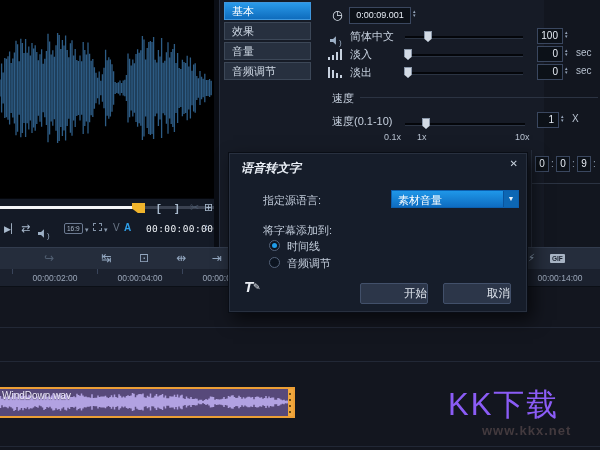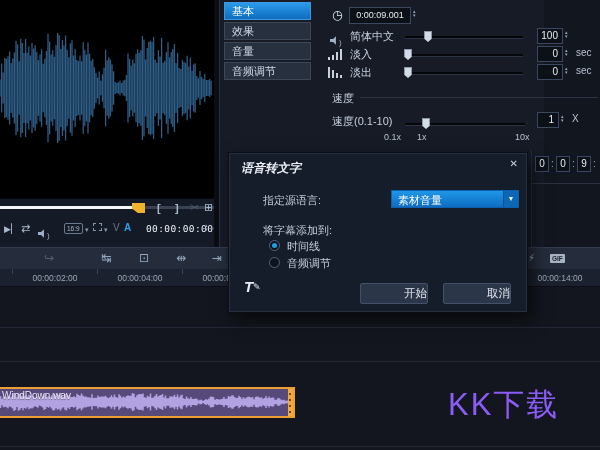--- a/index.html
+++ b/index.html
@@ -257,20 +257,21 @@
     <span class="clipname">WindDown.wav</span>
     <svg id="clip-wave" width="292" height="27">
         <path d="M0.0 10.3V15.7M1.5 7.0V19.0M3.0 9.8V16.2M4.5 7.8V18.2M6.0 8.3V17.7M7.5 7.8V18.2M9.0 6.8V19.2M10.5 8.6V17.4M12.0 7.7V18.3M13.5 6.5V19.5M15.0 4.1V21.9M16.5 5.0V21.0M18.0 8.1V17.9M19.5 4.2V21.8M21.0 5.2V20.8M22.5 7.0V19.0M24.0 4.8V21.2M25.5 7.1V18.9M27.0 6.2V19.8M28.5 7.8V18.2M30.0 5.8V20.2M31.5 6.8V19.2M33.0 6.4V19.6M34.5 7.5V18.5M36.0 8.8V17.2M37.5 8.0V18.0M39.0 7.3V18.7M40.5 9.5V16.5M42.0 8.7V17.3M43.5 7.5V18.5M45.0 5.0V21.0M46.5 6.1V19.9M48.0 8.0V18.0M49.5 7.3V18.7M51.0 8.3V17.7M52.5 6.4V19.6M54.0 4.4V21.6M55.5 4.7V21.3M57.0 6.7V19.3M58.5 5.2V20.8M60.0 6.0V20.0M61.5 4.2V21.8M63.0 6.6V19.4M64.5 7.7V18.3M66.0 5.2V20.8M67.5 4.6V21.4M69.0 7.2V18.8M70.5 6.0V20.0M72.0 8.0V18.0M73.5 8.1V17.9M75.0 7.2V18.8M76.5 8.2V17.8M78.0 4.7V21.3M79.5 6.0V20.0M81.0 6.8V19.2M82.5 4.5V21.5M84.0 6.6V19.4M85.5 7.8V18.2M87.0 7.5V18.5M88.5 8.2V17.8M90.0 8.2V17.8M91.5 8.7V17.3M93.0 5.2V20.8M94.5 9.0V17.0M96.0 8.7V17.3M97.5 8.8V17.2M99.0 6.4V19.6M100.5 8.1V17.9M102.0 7.4V18.6M103.5 7.6V18.4M105.0 7.4V18.6M106.5 6.7V19.3M108.0 8.3V17.7M109.5 8.9V17.1M111.0 8.1V17.9M112.5 6.2V19.8M114.0 8.3V17.7M115.5 5.6V20.4M117.0 8.1V17.9M118.5 8.7V17.3M120.0 5.3V20.7M121.5 6.8V19.2M123.0 8.4V17.6M124.5 7.5V18.5M126.0 8.4V17.6M127.5 6.9V19.1M129.0 6.3V19.7M130.5 7.0V19.0M132.0 6.5V19.5M133.5 4.1V21.9M135.0 4.7V21.3M136.5 8.2V17.8M138.0 6.3V19.7M139.5 5.3V20.7M141.0 5.1V20.9M142.5 5.3V20.7M144.0 4.4V21.6M145.5 8.3V17.7M147.0 8.8V17.2M148.5 6.7V19.3M150.0 7.8V18.2M151.5 4.6V21.4M153.0 8.7V17.3M154.5 8.4V17.6M156.0 6.8V19.2M157.5 5.0V21.0M159.0 7.6V18.4M160.5 6.6V19.4M162.0 6.0V20.0M163.5 5.0V21.0M165.0 8.4V17.6M166.5 6.5V19.5M168.0 9.2V16.8M169.5 9.3V16.7M171.0 7.3V18.7M172.5 7.5V18.5M174.0 7.5V18.5M175.5 5.7V20.3M177.0 7.9V18.1M178.5 5.5V20.5M180.0 8.6V17.4M181.5 6.6V19.4M183.0 5.8V20.2M184.5 9.3V16.7M186.0 9.9V16.1M187.5 7.5V18.5M189.0 9.2V16.8M190.5 9.8V16.2M192.0 7.9V18.1M193.5 10.1V15.9M195.0 10.0V16.0M196.5 9.4V16.6M198.0 9.8V16.2M199.5 11.5V14.5M201.0 10.8V15.2M202.5 10.8V15.2M204.0 11.9V14.1M205.5 11.1V14.9M207.0 10.1V15.9M208.5 10.7V15.3M210.0 9.4V16.6M211.5 7.5V18.5M213.0 7.7V18.3M214.5 8.1V17.9M216.0 10.8V15.2M217.5 9.9V16.1M219.0 10.3V15.7M220.5 10.4V15.6M222.0 10.2V15.8M223.5 9.8V16.2M225.0 7.9V18.1M226.5 10.1V15.9M228.0 9.4V16.6M229.5 7.0V19.0M231.0 7.8V18.2M232.5 6.4V19.6M234.0 6.3V19.7M235.5 8.0V18.0M237.0 9.0V17.0M238.5 8.8V17.2M240.0 6.7V19.3M241.5 8.1V17.9M243.0 9.8V16.2M244.5 8.3V17.7M246.0 9.5V16.5M247.5 8.6V17.4M249.0 7.8V18.2M250.5 7.8V18.2M252.0 8.6V17.4M253.5 8.1V17.9M255.0 10.2V15.8M256.5 7.9V18.1M258.0 7.5V18.5M259.5 7.7V18.3M261.0 8.7V17.3M262.5 8.2V17.8M264.0 9.7V16.3M265.5 9.0V17.0M267.0 7.1V18.9M268.5 9.2V16.8M270.0 7.4V18.6M271.5 9.1V16.9M273.0 8.6V17.4M274.5 8.5V17.5M276.0 10.8V15.2M277.5 10.7V15.3M279.0 8.9V17.1M280.5 9.6V16.4M282.0 10.4V15.6M283.5 11.3V14.7M285.0 10.8V15.2M286.5 11.7V14.3M288.0 11.5V14.5M289.5 12.2V13.8" stroke="#b2a2e2" stroke-width="1.5" fill="none"></path>
       </svg>
     <span class="handle">
         <i class="hdot"></i>
       </span>
   </div>
 
   <div class="wmlogo">KK下载</div>
+  <div class="wmurl">www.kkx.net</div>
 
   <div class="abs dialog">
     <span class="dtitle">语音转文字</span>
     <span class="dclose">✕</span>
 
     <span class="dlabel" style="left:34px;top:40px">指定源语言:</span>
     <div class="dropdown">
       <span class="ddtext">素材音量</span>
       <span class="ddarrow">▼</span>
     </div>

